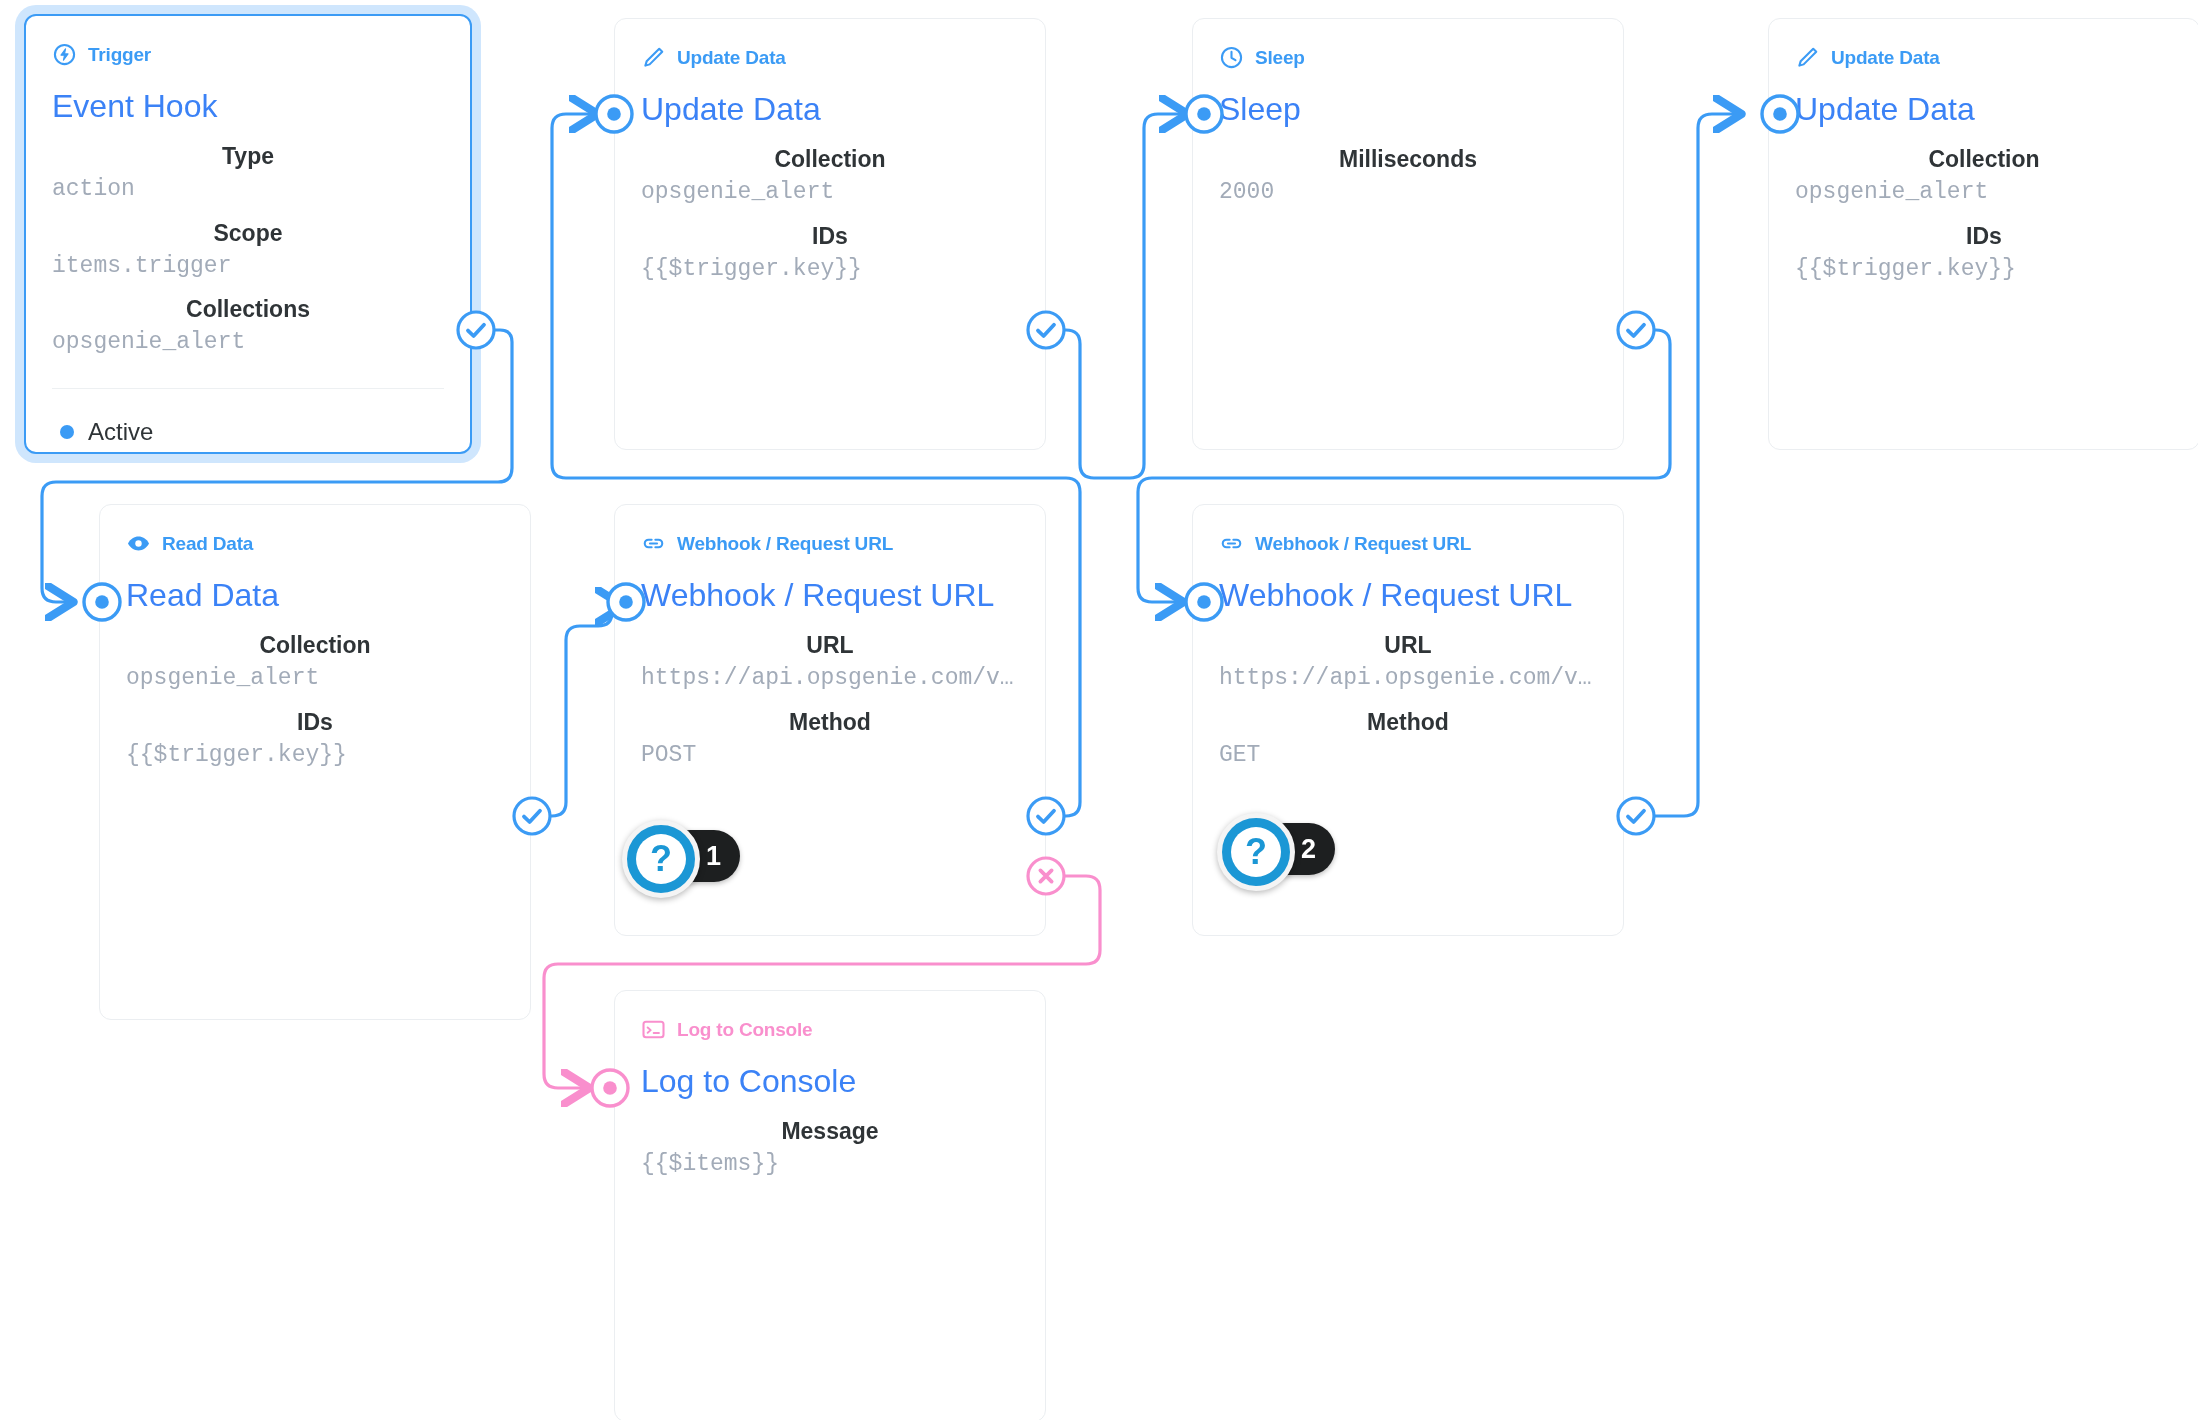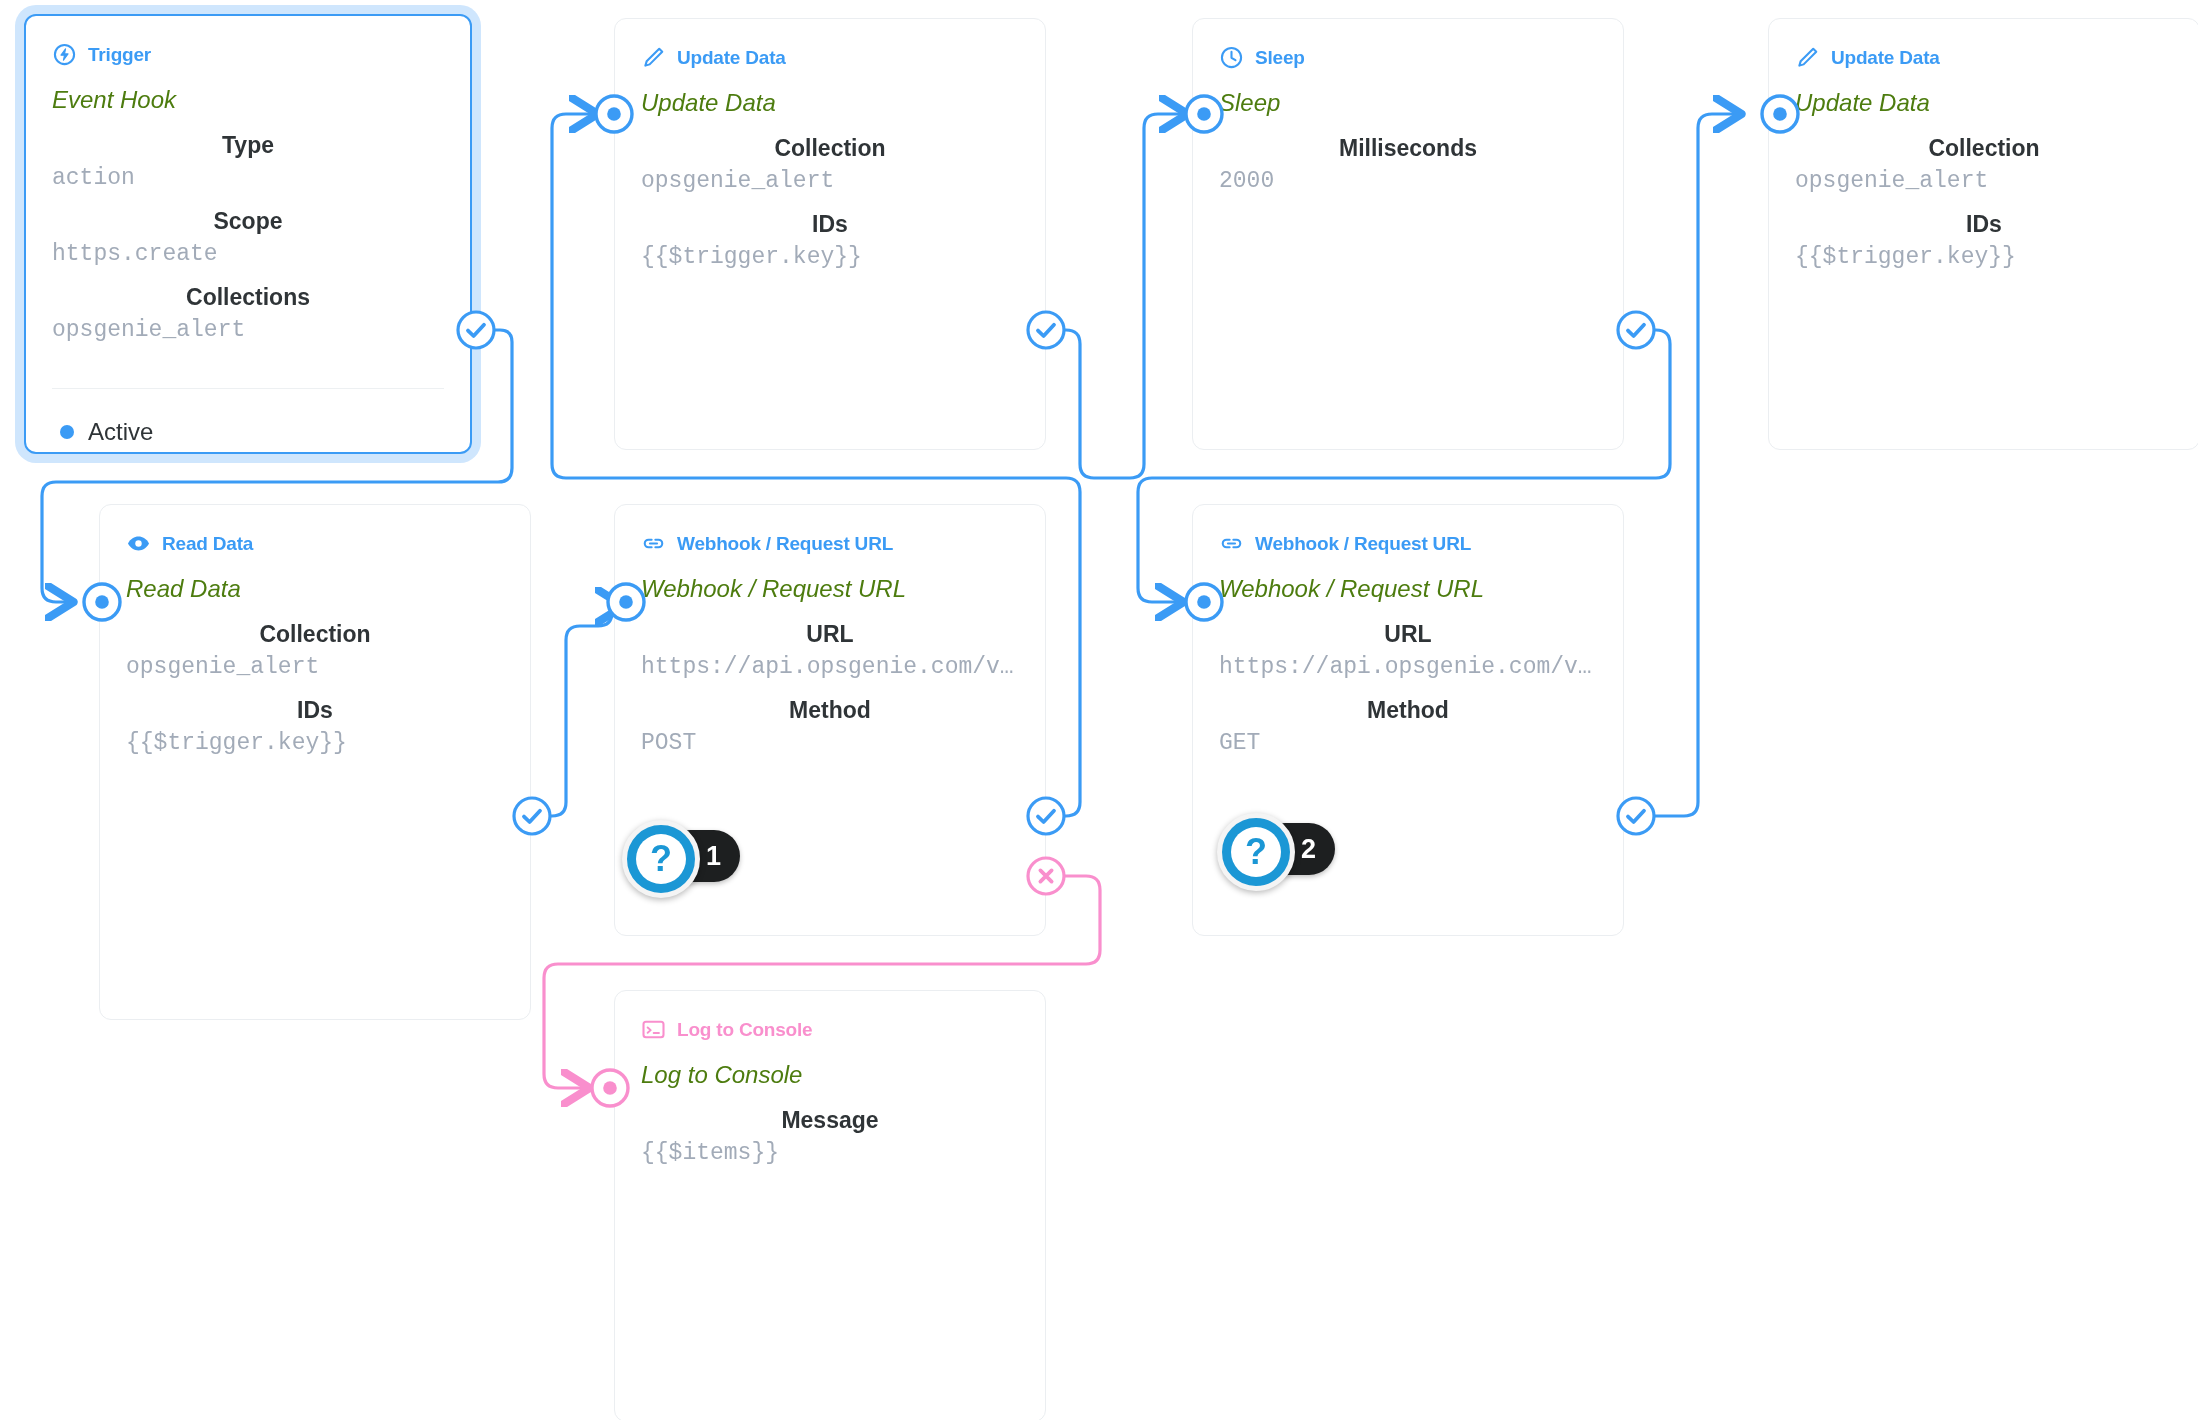--- a/index.html
+++ b/index.html
@@ -32,21 +32,21 @@
     display:flex;align-items:center;gap:11px;
     padding:26px 26px 0 26px;
     font-size:19px;font-weight:bold;
     color:#3b9bf5;
     letter-spacing:-0.2px;
     white-space:nowrap;
   }
   .card-head.pink{color:#f98fcd;}
   .card-head .ico{display:inline-flex;align-items:center;justify-content:center;width:25px;height:25px;flex:0 0 25px;}
   .card-body{padding:16px 26px 0 26px;}
-  .row-title{font-size:24px;color:#4d7c0f;line-height:1.45;font-style:italic;}
+  .row-title{font-size:32px;color:#3b82f6;line-height:1.45;}
   .fld-label{font-size:23px;font-weight:bold;color:#2f3437;line-height:1.48;margin-top:10px;text-align:center;}
   .fld-value{font-size:23px;color:#a2abb8;font-family:"Liberation Mono", monospace;line-height:1.4;white-space:nowrap;overflow:hidden;}
   .divider{height:1px;background:#edf0f2;margin:0 26px;}
   .status{display:flex;align-items:center;gap:14px;padding:20px 26px;font-size:24px;color:#2f3437;}
   .dot{width:14px;height:14px;border-radius:50%;background:#3b9bf5;flex:0 0 14px;}
 
   
   .port{position:absolute;z-index:5;}
   .port svg{display:block;}
 
@@ -120,21 +120,21 @@
              <path d="M13 6.6 L8.6 12.6 H12 L11 17.4 L15.4 11.4 H12 Z" fill="#3b9bf5" stroke-width="1.1"></path>
           </svg>
       </span>
       <span>Trigger</span>
     </div>
     <div class="card-body">
       <div class="row-title">Event Hook</div>
       <div class="fld-label">Type</div>
       <div class="fld-value">action</div>
       <div class="fld-label">Scope</div>
-      <div class="fld-value">https.create</div>
+      <div class="fld-value">items.trigger</div>
       <div class="fld-label">Collections</div>
       <div class="fld-value">opsgenie_alert</div>
     </div>
     <div class="divider" style="position:absolute;left:26px;right:26px;top:372px;margin:0;"></div>
     <div class="status" style="position:absolute;left:0;right:0;top:382px;padding-left:34px;">
       <span class="dot"></span>
       <span>Active</span>
     </div>
   </div>
 

